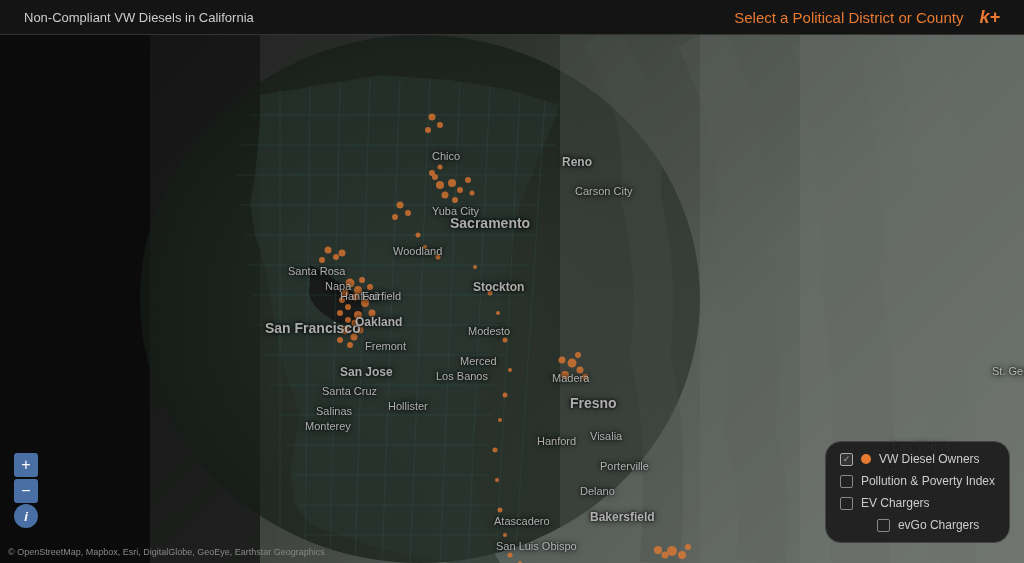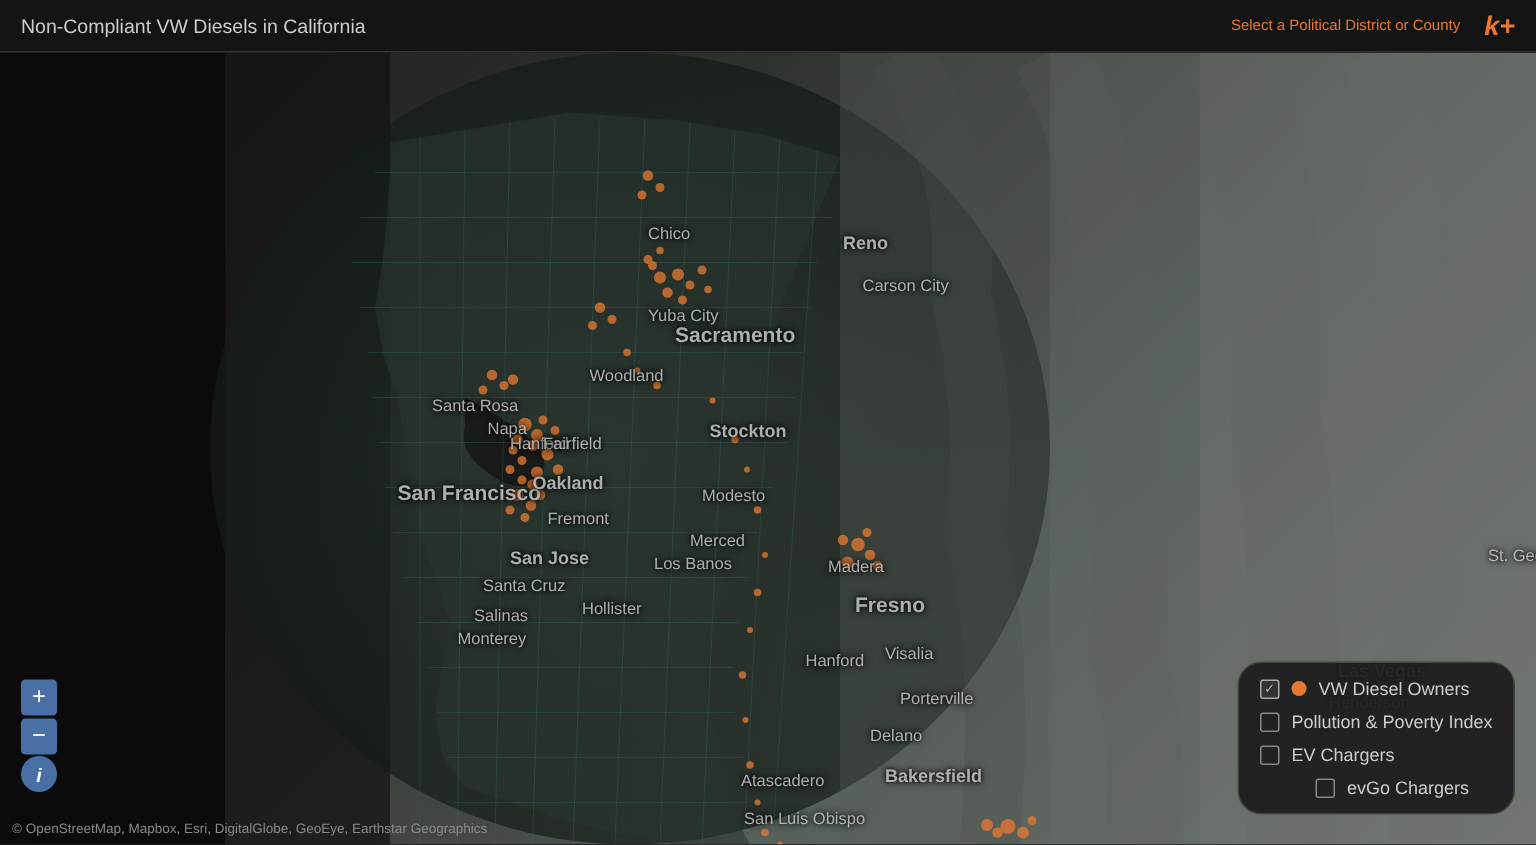--- a/index.html
+++ b/index.html
@@ -7,37 +7,37 @@
 
     
     #header {
       position: absolute;
       top: 0; left: 0; right: 0;
       height: 35px;
       background: rgba(20, 20, 20, 0.92);
       display: flex;
       align-items: center;
       justify-content: space-between;
-      padding: 0 14px;
+      padding: 0 24px;
       z-index: 100;
       border-bottom: 1px solid #333;
     }
     #header-title {
       color: #ccc;
       font-size: 13px;
       font-weight: normal;
     }
     #header-right {
       display: flex;
       align-items: center;
       gap: 16px;
     }
     #select-district-link {
       color: #e87a30;
-      font-size: 10px;
+      font-size: 15px;
       cursor: pointer;
       text-decoration: none;
     }
     #logo {
       color: #e87a30;
       font-size: 18px;
       font-weight: bold;
       font-style: italic;
     }
 

